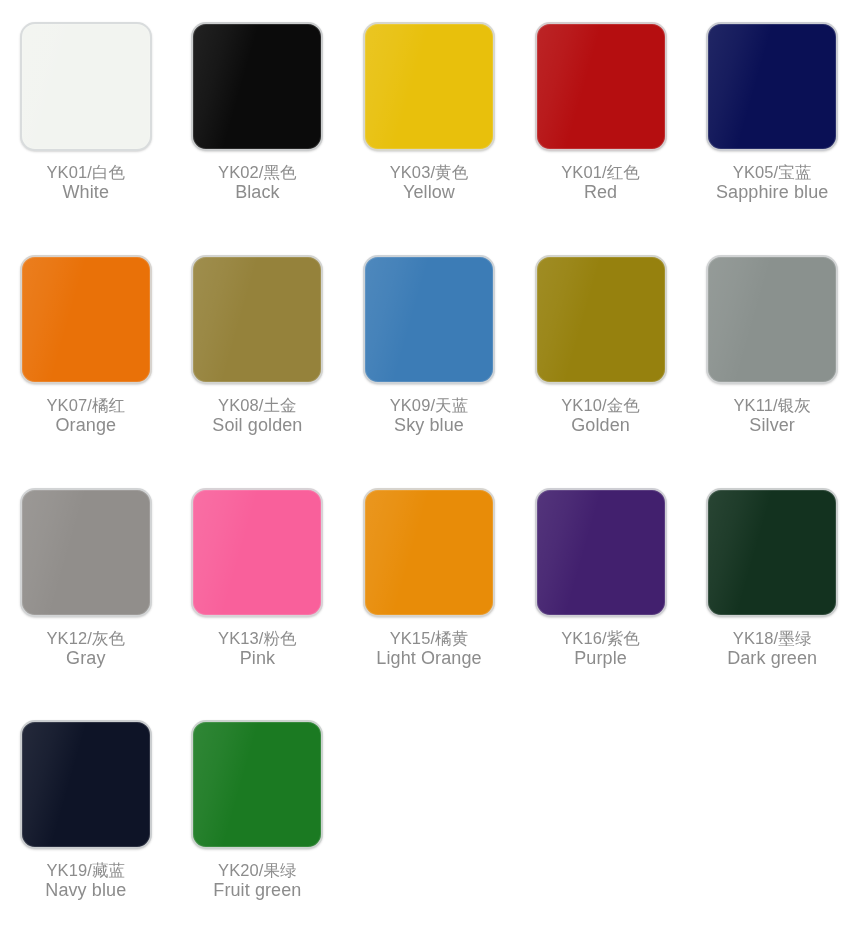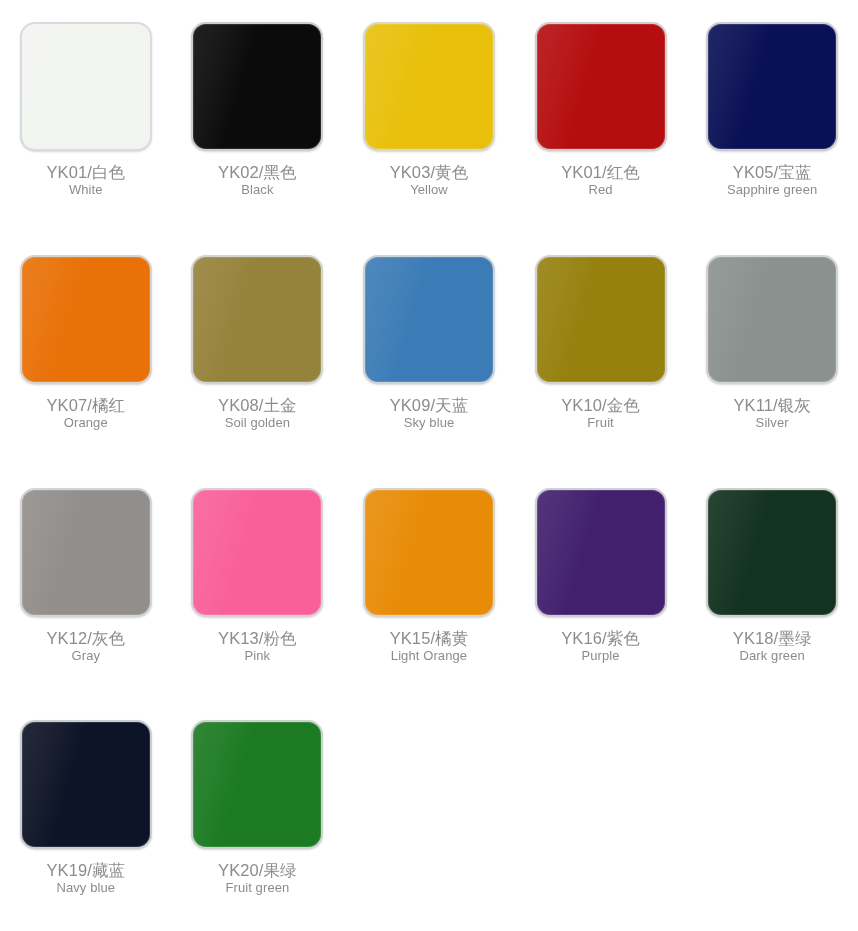--- a/index.html
+++ b/index.html
@@ -76,21 +76,21 @@
     text-align: center;
     line-height: 1.22;
     color: #8c8c8c;
     white-space: nowrap;
   }
   .label-cn {
     font-size: 16.5px;
     letter-spacing: 0.1px;
   }
   .label-en {
-    font-size: 13px;
+    font-size: 18px;
     letter-spacing: 0.1px;
   }
 </style>
 </head>
 <body>
 
 <div class="sheet">
   <div class="grid" id="swatch-grid">
       <div class="cell">
         <div class="chip-wrap">
@@ -127,21 +127,21 @@
           <div class="label-cn">YK01/红色</div>
           <div class="label-en">Red</div>
         </div>
       </div>
       <div class="cell">
         <div class="chip-wrap">
           <div class="chip" style="background: rgb(10, 16, 85);"></div>
         </div>
         <div class="labels">
           <div class="label-cn">YK05/宝蓝</div>
-          <div class="label-en">Sapphire green</div>
+          <div class="label-en">Sapphire blue</div>
         </div>
       </div>
       <div class="cell">
         <div class="chip-wrap">
           <div class="chip" style="background: rgb(233, 113, 8);"></div>
         </div>
         <div class="labels">
           <div class="label-cn">YK07/橘红</div>
           <div class="label-en">Orange</div>
         </div>
@@ -163,21 +163,21 @@
           <div class="label-cn">YK09/天蓝</div>
           <div class="label-en">Sky blue</div>
         </div>
       </div>
       <div class="cell">
         <div class="chip-wrap">
           <div class="chip" style="background: rgb(150, 129, 14);"></div>
         </div>
         <div class="labels">
           <div class="label-cn">YK10/金色</div>
-          <div class="label-en">Fruit</div>
+          <div class="label-en">Golden</div>
         </div>
       </div>
       <div class="cell">
         <div class="chip-wrap">
           <div class="chip" style="background: rgb(138, 145, 142);"></div>
         </div>
         <div class="labels">
           <div class="label-cn">YK11/银灰</div>
           <div class="label-en">Silver</div>
         </div>

